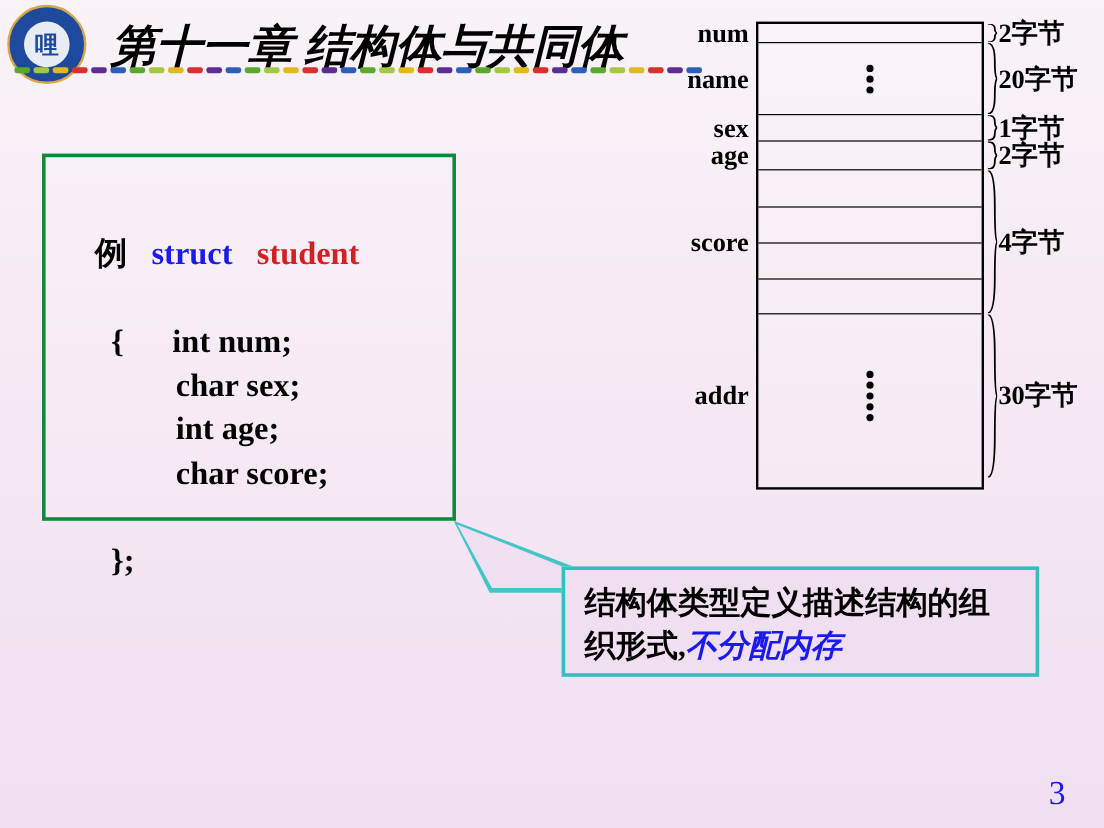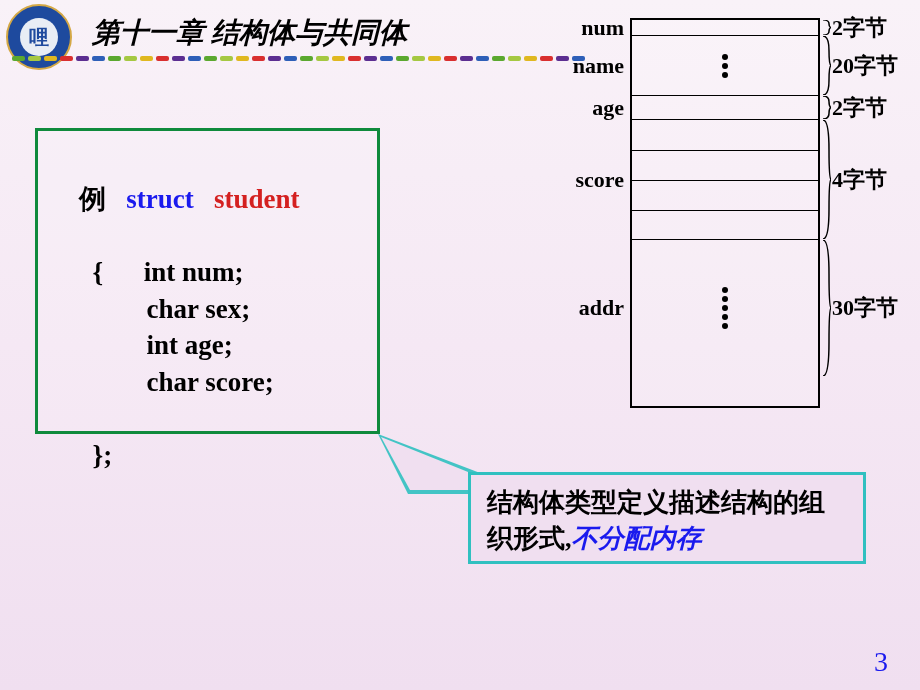--- a/index.html
+++ b/index.html
@@ -31,21 +31,21 @@
       background: #e8edf5;
       display: flex; align-items: center; justify-content: center;
       font-size: 20px;
       color: #1e4a9e;
       font-weight: bold;
     }
     .title {
       position: absolute;
       top: 14px;
       left: 92px;
-      font-size: 28px;
+      font-size: 38px;
       font-weight: bold;
       font-style: italic;
       color: #000;
     }
     .dashed-line {
       position: absolute;
       top: 56px;
       left: 12px;
       width: 577px;
       height: 5px;
@@ -57,21 +57,21 @@
     .d4{background:#d92f2f}.d5{background:#5c2e91}.d6{background:#2e5fb8}
     
     .code-box {
       position: absolute;
       top: 128px;
       left: 35px;
       width: 345px;
       height: 306px;
       border: 3px solid #0f8a3c;
       background: rgba(255,255,255,0.1);
-      padding: 14px 14px;
+      padding: 26px 14px;
       font-size: 27px;
       font-weight: bold;
       line-height: 1.35;
     }
     .code-box .kw-blue { color: #1a1aee; }
     .code-box .kw-red { color: #d42020; }
     .code-box .kw-black { color: #000; }
     .code-line { white-space: pre; }
     
     .mem-diagram {
@@ -232,20 +232,27 @@
       <div class="brace"><svg viewBox="0 0 8 60" preserveAspectRatio="none">
           <path d="M0 0 Q6 0 6 15 Q6 29 8 30 Q6 31 6 45 Q6 60 0 60" fill="none" stroke="#000" stroke-width="1.5"></path>
         </svg></div>
       <div class="mem-size">20字节</div>
       <div class="dots-v">
         <div class="dot"></div>
         <div class="dot"></div>
         <div class="dot"></div>
       </div>
     </div>
+    <div class="mem-row" style="height: 22px;">
+      <div class="mem-label">sex</div>
+      <div class="brace"><svg viewBox="0 0 8 22" preserveAspectRatio="none">
+          <path d="M0 0 Q6 0 6 5.5 Q6 10 8 11 Q6 12 6 16.5 Q6 22 0 22" fill="none" stroke="#000" stroke-width="1.5"></path>
+        </svg></div>
+      <div class="mem-size">1字节</div>
+    </div>
     <div class="mem-row" style="height: 24px;">
       <div class="mem-label">age</div>
       <div class="brace"><svg viewBox="0 0 8 24" preserveAspectRatio="none">
           <path d="M0 0 Q6 0 6 6 Q6 11 8 12 Q6 13 6 18 Q6 24 0 24" fill="none" stroke="#000" stroke-width="1.5"></path>
         </svg></div>
       <div class="mem-size">2字节</div>
     </div>
     <div class="mem-row" style="height: 120px;">
       <div class="mem-label">score</div>
       <div class="brace"><svg viewBox="0 0 8 120" preserveAspectRatio="none">

